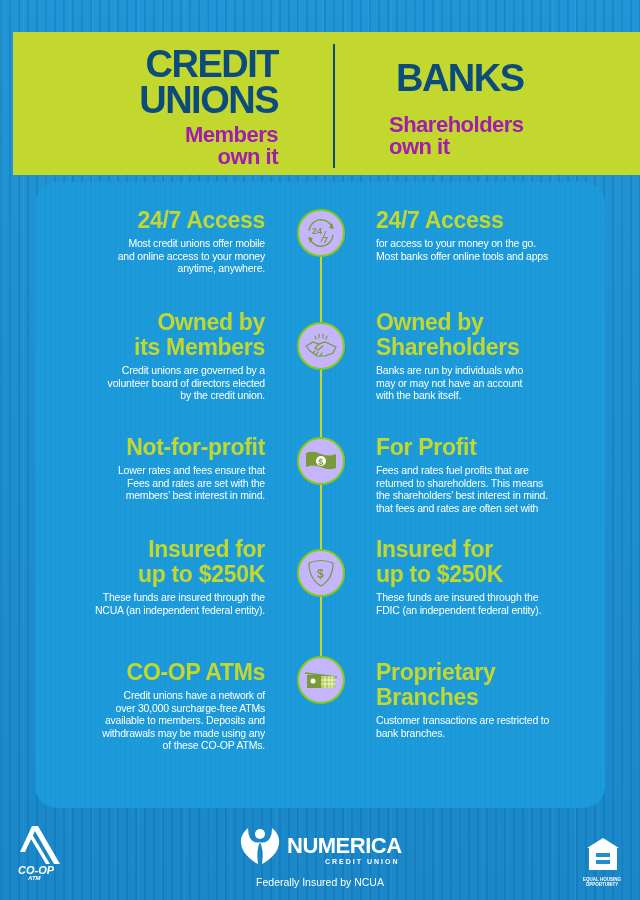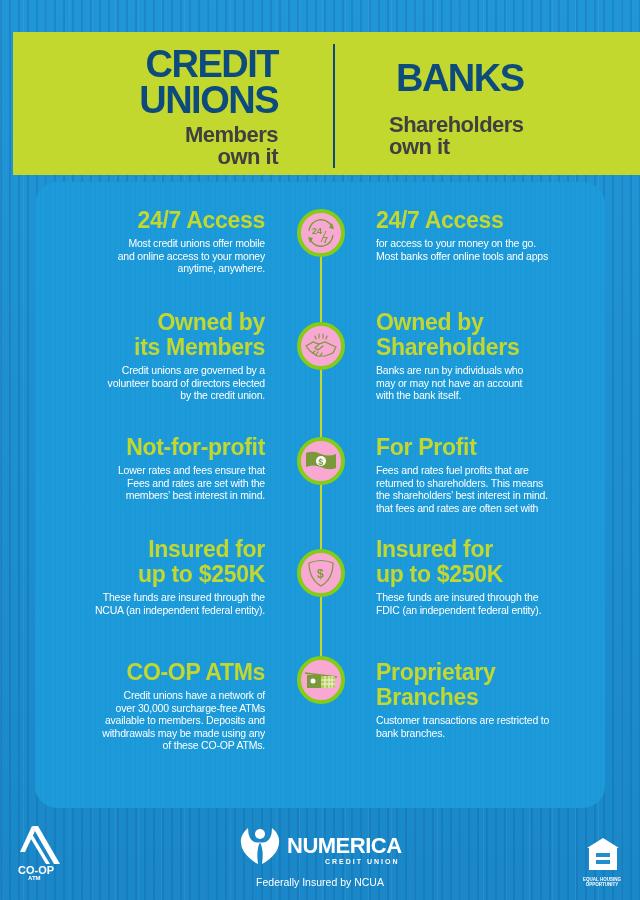--- a/index.html
+++ b/index.html
@@ -19,21 +19,21 @@
     margin-top: 32px;
   }
   .h-left { position: absolute; right: 375px; top: 14px; text-align: right; }
   .h-right { position: absolute; left: 376px; top: 28px; text-align: left; }
   .h-title {
     font-family: "Liberation Sans", sans-serif; font-weight: bold;
     color: #0d4b7c; font-size: 38px; line-height: 36px; letter-spacing: -1.5px;
   }
   .h-sub {
     font-family: "Liberation Sans", sans-serif; font-weight: bold;
-    color: #404040; font-size: 22px; line-height: 22px; letter-spacing: -0.5px;
+    color: #a21caf; font-size: 22px; line-height: 22px; letter-spacing: -0.5px;
     margin-top: 6px;
   }
   .h-right .h-title { margin-bottom: 18px; text-align: right; }
   .h-divider {
     position: absolute; left: 320px; top: 12px; width: 2px; height: 124px;
     background: #0d4b7c;
   }
   .panel {
     position: absolute; left: 35px; top: 182px; width: 570px; height: 626px;
     background: #1c9ad9; border-radius: 22px;
@@ -49,33 +49,33 @@
   .title {
     font-family: "Liberation Sans", sans-serif; font-weight: bold;
     color: #c3d82f; font-size: 23px; line-height: 25px; letter-spacing: -0.3px;
   }
   .desc {
     color: #ffffff; font-family: "Liberation Sans", sans-serif;
     font-size: 10.5px; line-height: 12.5px; margin-top: 4px; letter-spacing: -0.2px;
   }
   .circle {
     position: absolute; left: 297px; width: 48px; height: 48px;
-    border-radius: 50%; background: #f9a8d4; border: 4px solid #84cc16;
+    border-radius: 50%; background: #c4b5fd; border: 2px solid #84cc16;
     display: flex; align-items: center; justify-content: center;
   }
   .circle svg { display: block; }
   .footer-logo { position: absolute; }
   .fed { position: absolute; left: 0; width: 640px; top: 876px; text-align: center;
     color: #ffffff; font-family: "Liberation Sans", sans-serif; font-size: 10.5px; }
   .numerica-word { position: absolute; left: 287px; top: 833px; color: #fff;
     font-family: "Liberation Sans", sans-serif; font-weight: bold; font-size: 22px; letter-spacing: -0.5px; }
   .cu-word { position: absolute; left: 325px; top: 858px; color: #fff;
     font-family: "Liberation Sans", sans-serif; font-weight: bold; font-size: 7px; letter-spacing: 2px; }
   .coop-text { position: absolute; left: 18px; top: 865px; color: #fff; font-family: "Liberation Sans", sans-serif;
-    font-weight: bold; font-size: 11px; line-height: 10px; }
+    font-weight: bold; font-style: italic; font-size: 11px; line-height: 10px; }
   .coop-text small { display: block; font-size: 6px; line-height: 7px; margin-left: 10px; }
   .eho-text { position: absolute; left: 572px; top: 877px; width: 60px; color: #fff; font-family: "Liberation Sans", sans-serif;
     font-weight: bold; font-size: 4.5px; line-height: 5px; text-align: center; }
 </style>
 </head>
 <body>
 
 <div class="header">
   <div class="h-left">
     <div class="h-title">CREDIT</div>

